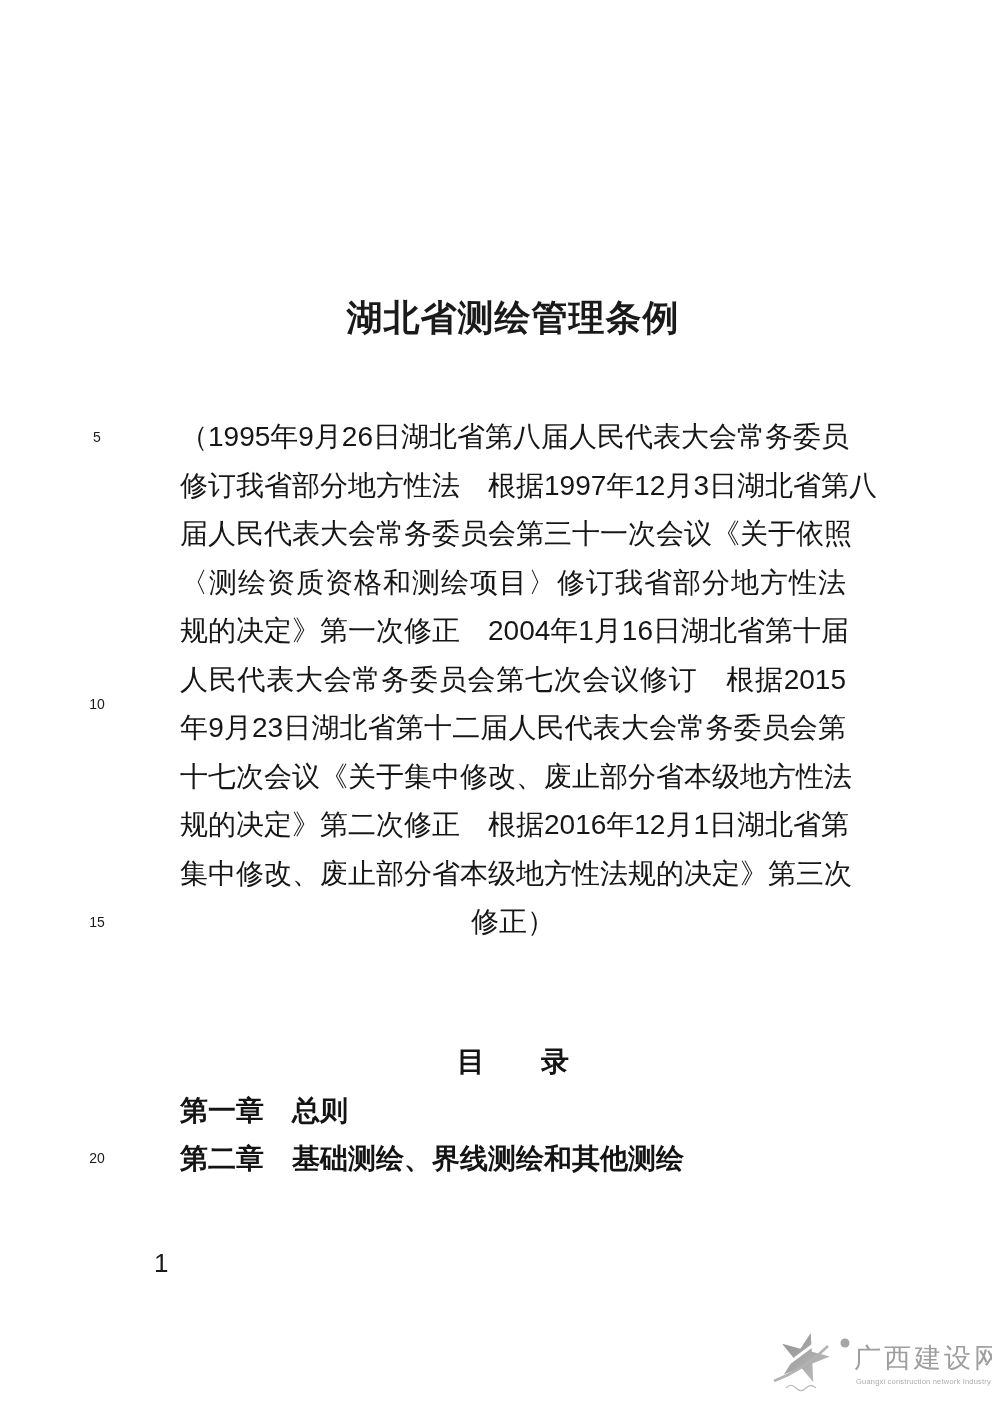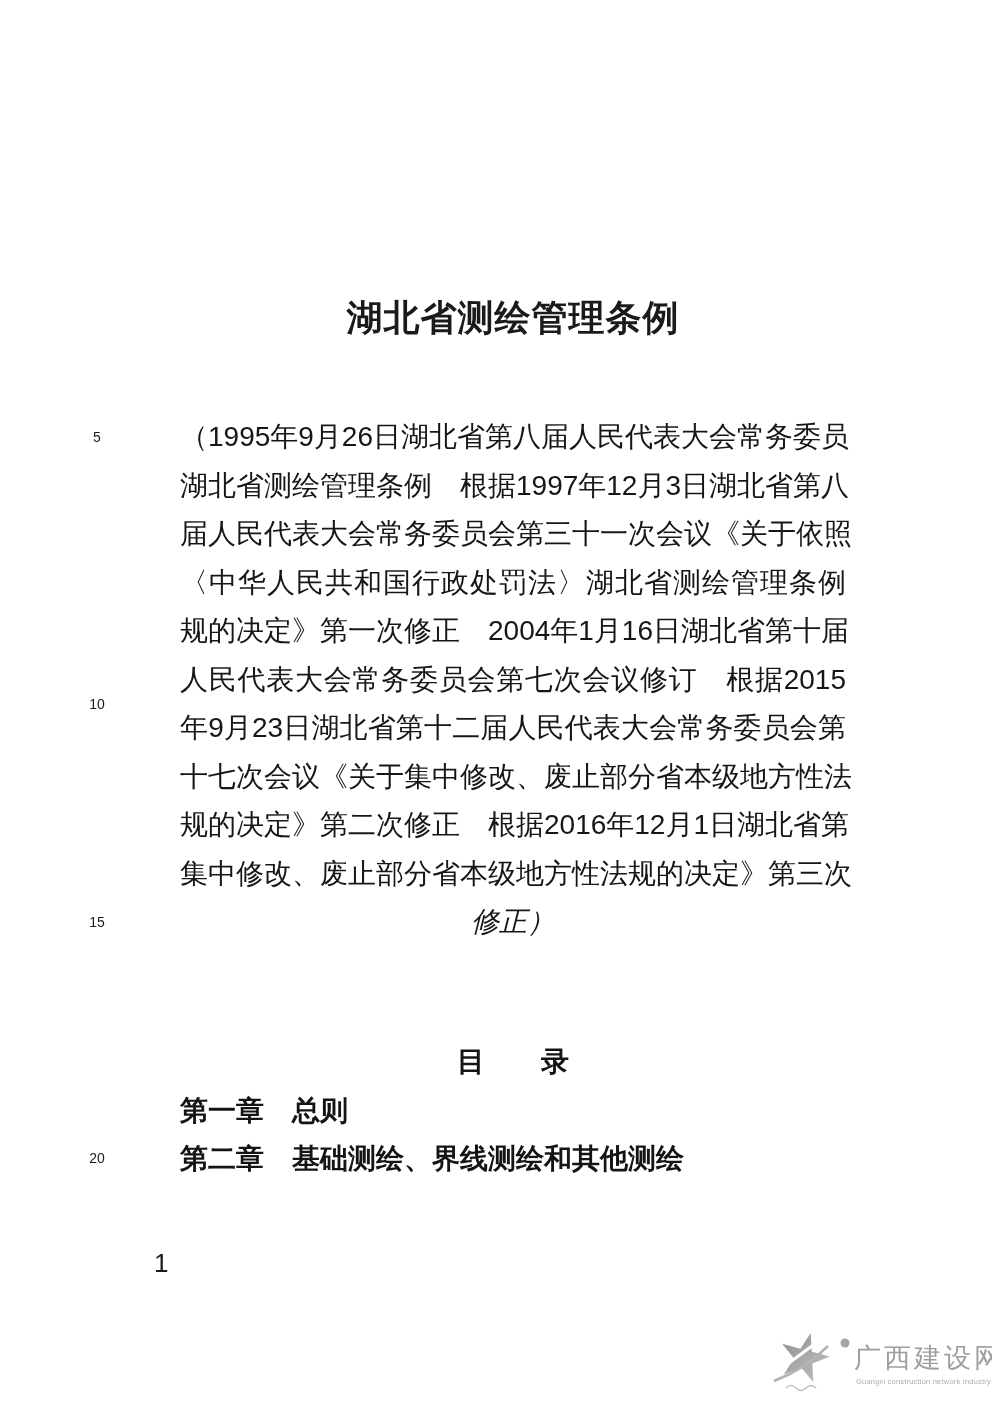--- a/index.html
+++ b/index.html
@@ -13,21 +13,21 @@
   .doc-title{
     position:absolute;left:180px;width:666px;top:294px;
     font-size:36px;font-weight:600;text-align:center;letter-spacing:1px;
     color:#1a1a1a;white-space:nowrap;
   }
   .preamble{
     position:absolute;left:180px;width:666px;top:413px;
     font-size:28px;line-height:48.5px;color:#161616;
   }
   .p-line{text-align:justify;text-align-last:justify;white-space:nowrap;}
-  .p-line.center{text-align:center;text-align-last:center;font-style:italic;}
+  .p-line.center{text-align:center;text-align-last:center;}
   .linenum{
     position:absolute;left:82px;width:30px;text-align:center;
     font-size:14px;color:#1a1a1a;line-height:18px;
   }
   .ln-5{top:428px;} .ln-10{top:671px;margin-top:24px;} .ln-15{top:913px;} .ln-20{top:1149px;}
   .toc{
     position:absolute;left:180px;width:666px;top:1038px;
     font-size:28px;line-height:48.5px;font-weight:700;color:#141414;
   }
   .toc-heading{text-align:center;}
@@ -55,23 +55,23 @@
 
   <div class="doc-title">湖北省测绘管理条例</div>
 
   <div class="linenum ln-5">5</div>
   <div class="linenum ln-10">10</div>
   <div class="linenum ln-15">15</div>
   <div class="linenum ln-20">20</div>
 
   <div class="preamble">
     <div class="p-line">（1995年9月26日湖北省第八届人民代表大会常务委员</div>
-    <div class="p-line">湖北省测绘管理条例　根据1997年12月3日湖北省第八</div>
+    <div class="p-line">修订我省部分地方性法　根据1997年12月3日湖北省第八</div>
     <div class="p-line">届人民代表大会常务委员会第三十一次会议《关于依照</div>
-    <div class="p-line">〈中华人民共和国行政处罚法〉湖北省测绘管理条例</div>
+    <div class="p-line">〈测绘资质资格和测绘项目〉修订我省部分地方性法</div>
     <div class="p-line">规的决定》第一次修正　2004年1月16日湖北省第十届</div>
     <div class="p-line">人民代表大会常务委员会第七次会议修订　根据2015</div>
     <div class="p-line">年9月23日湖北省第十二届人民代表大会常务委员会第</div>
     <div class="p-line">十七次会议《关于集中修改、废止部分省本级地方性法</div>
     <div class="p-line">规的决定》第二次修正　根据2016年12月1日湖北省第</div>
     <div class="p-line">集中修改、废止部分省本级地方性法规的决定》第三次</div>
     <div class="p-line center">修正）</div>
   </div>
 
   <div class="toc">

